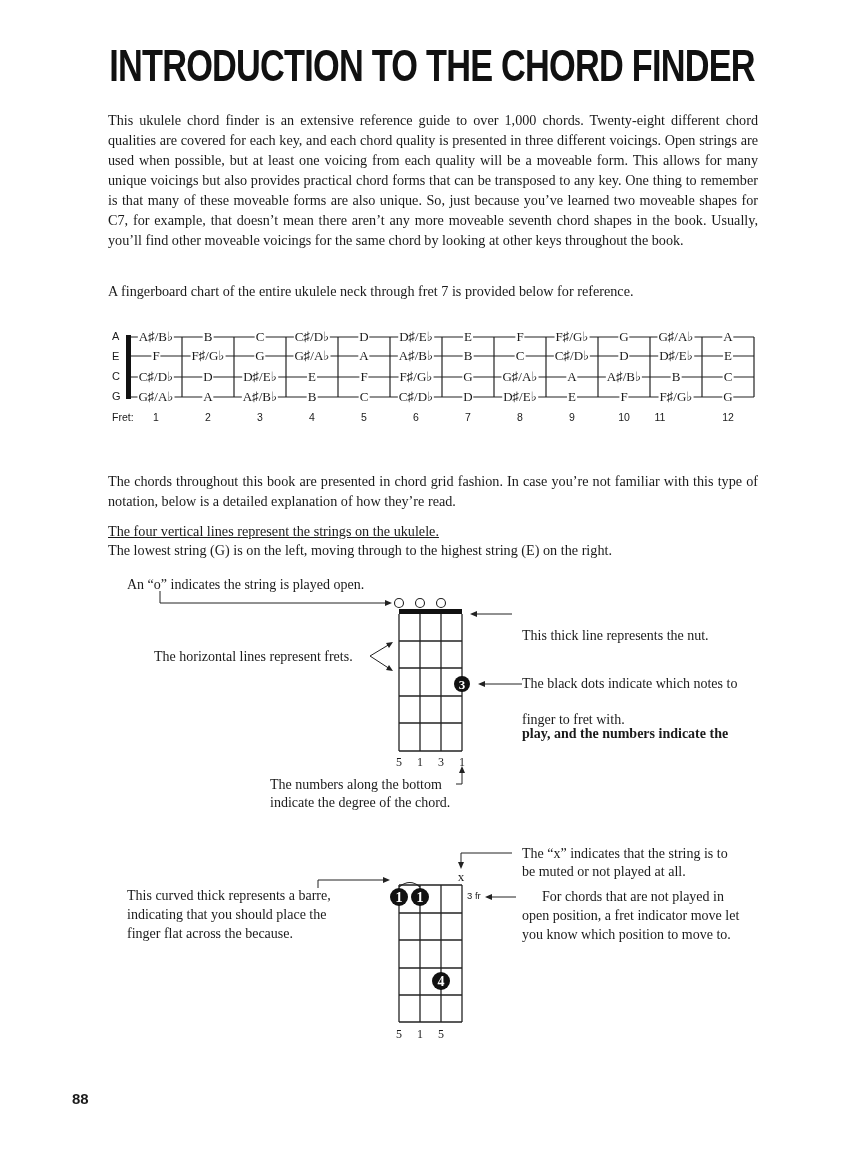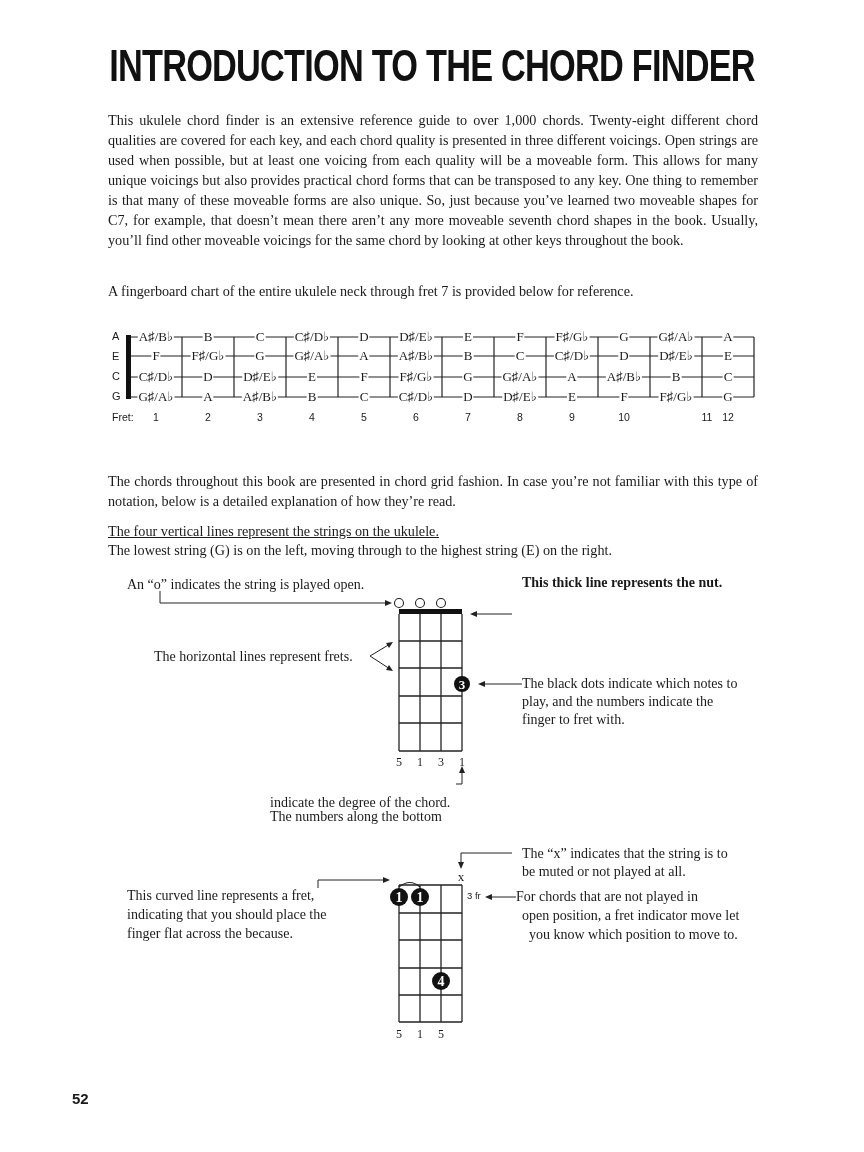--- a/index.html
+++ b/index.html
@@ -108,21 +108,21 @@
   <span class="fb-fret" style="left:156px;top:411px;">1</span>
   <span class="fb-fret" style="left:208px;top:411px;">2</span>
   <span class="fb-fret" style="left:260px;top:411px;">3</span>
   <span class="fb-fret" style="left:312px;top:411px;">4</span>
   <span class="fb-fret" style="left:364px;top:411px;">5</span>
   <span class="fb-fret" style="left:416px;top:411px;">6</span>
   <span class="fb-fret" style="left:468px;top:411px;">7</span>
   <span class="fb-fret" style="left:520px;top:411px;">8</span>
   <span class="fb-fret" style="left:572px;top:411px;">9</span>
   <span class="fb-fret" style="left:624px;top:411px;">10</span>
-  <span class="fb-fret" style="left:707px;top:411px;">11</span>
+  <span class="fb-fret" style="left:660px;top:411px;">11</span>
   <span class="fb-fret" style="left:728px;top:411px;">12</span>
 </div>
 
 <div class="abs para" style="top:471px;">The chords throughout this book are presented in chord grid fashion. In case you’re not familiar with this type of notation, below is a detailed explanation of how they’re read.</div>
 <div class="abs para nojust" style="top:521px;text-decoration:underline;">The four vertical lines represent the strings on the ukulele.</div>
 <div class="abs para nojust" style="top:540px;">The lowest string (G) is on the left, moving through to the highest string (E) on the right.</div>
 
 <svg class="abs" style="left:0;top:560px;" width="864" height="260">
 
   <circle cx="399" cy="43" r="4.5" fill="none" stroke="#222" stroke-width="1.1"></circle>
@@ -158,30 +158,30 @@
   <text x="462" y="129" text-anchor="middle" font-size="13" font-weight="bold" fill="#fff" font-family="Liberation Sans, sans-serif">3</text>
 
   <line x1="484" y1="124" x2="522" y2="124" stroke="#222" stroke-width="1"></line>
   <polygon points="478,124 485,121 485,127" fill="#222"></polygon>
 
   <polyline points="456,224 462,224 462,212" fill="none" stroke="#222" stroke-width="1"></polyline>
   <polygon points="462,206 459,213 465,213" fill="#222"></polygon>
 </svg>
 
 <div class="abs note" style="left:127px;top:576px;">An “o” indicates the string is played open.</div>
-<div class="abs note" style="left:522px;top:574px;font-weight:bold;">This thick line represents the nut.</div>
+<div class="abs note" style="left:522px;top:627px;">This thick line represents the nut.</div>
 <div class="abs note" style="left:154px;top:648px;">The horizontal lines represent frets.</div>
 <div class="abs note" style="left:522px;top:675px;">The black dots indicate which notes to</div>
-<div class="abs note" style="left:522px;top:693px;">play, and the numbers indicate the</div>
+<div class="abs note" style="left:522px;top:725px;font-weight:bold;">play, and the numbers indicate the</div>
 <div class="abs note" style="left:522px;top:711px;text-align:center;">finger to fret with.</div>
 <span class="abs note" style="left:396px;top:753px;font-size:12px;">5</span>
 <span class="abs note" style="left:417px;top:753px;font-size:12px;">1</span>
 <span class="abs note" style="left:438px;top:753px;font-size:12px;">3</span>
 <span class="abs note" style="left:459px;top:753px;font-size:12px;">1</span>
-<div class="abs note" style="left:270px;top:776px;margin-top:32px;">The numbers along the bottom</div>
+<div class="abs note" style="left:270px;top:776px;">The numbers along the bottom</div>
 <div class="abs note" style="left:270px;top:794px;">indicate the degree of the chord.</div>
 
 <svg class="abs" style="left:0;top:840px;" width="864" height="210">
 
   <polyline points="512,13 461,13 461,24" fill="none" stroke="#222" stroke-width="1"></polyline>
   <polygon points="461,29 458,22 464,22" fill="#222"></polygon>
   <text x="461" y="41" text-anchor="middle" font-size="13" font-family="Liberation Sans, sans-serif" fill="#222">x</text>
 
   <polyline points="318,48 318,40 384,40" fill="none" stroke="#222" stroke-width="1"></polyline>
   <polygon points="390,40 383,37 383,43" fill="#222"></polygon>
@@ -207,24 +207,24 @@
   <text x="420" y="62" text-anchor="middle" font-size="14" font-weight="bold" fill="#fff" font-family="Liberation Sans, sans-serif">1</text>
   <circle cx="441" cy="141" r="9" fill="#111"></circle>
   <text x="441" y="146" text-anchor="middle" font-size="14" font-weight="bold" fill="#fff" font-family="Liberation Sans, sans-serif">4</text>
 
   <line x1="490" y1="57" x2="516" y2="57" stroke="#222" stroke-width="1"></line>
   <polygon points="485,57 492,54 492,60" fill="#222"></polygon>
 </svg>
 
 <div class="abs note" style="left:522px;top:845px;">The “x” indicates that the string is to</div>
 <div class="abs note" style="left:522px;top:863px;">be muted or not played at all.</div>
-<div class="abs note" style="left:127px;top:887px;">This curved line represents a fret,</div>
+<div class="abs note" style="left:127px;top:887px;">This curved thick represents a barre,</div>
 <div class="abs note" style="left:127px;top:906px;">indicating that you should place the</div>
 <div class="abs note" style="left:127px;top:925px;">finger flat across the because.</div>
 <span class="abs sans" style="left:467px;top:890px;font-size:9.5px;">3 fr</span>
-<div class="abs note" style="left:516px;top:888px;font-family:Liberation Serif, serif;">For chords that are not played in</div>
+<div class="abs note" style="left:542px;top:888px;font-family:Liberation Serif, serif;">For chords that are not played in</div>
 <div class="abs note" style="left:522px;top:907px;">open position, a fret indicator move let</div>
-<div class="abs note" style="left:522px;top:926px;margin-left:7px;">you know which position to move to.</div>
+<div class="abs note" style="left:522px;top:926px;">you know which position to move to.</div>
 <span class="abs note" style="left:396px;top:1025px;font-size:12px;">5</span>
 <span class="abs note" style="left:417px;top:1025px;font-size:12px;">1</span>
 <span class="abs note" style="left:438px;top:1025px;font-size:12px;">5</span>
 
-<div class="abs pagenum">52</div>
+<div class="abs pagenum">88</div>
 
 </body></html>

